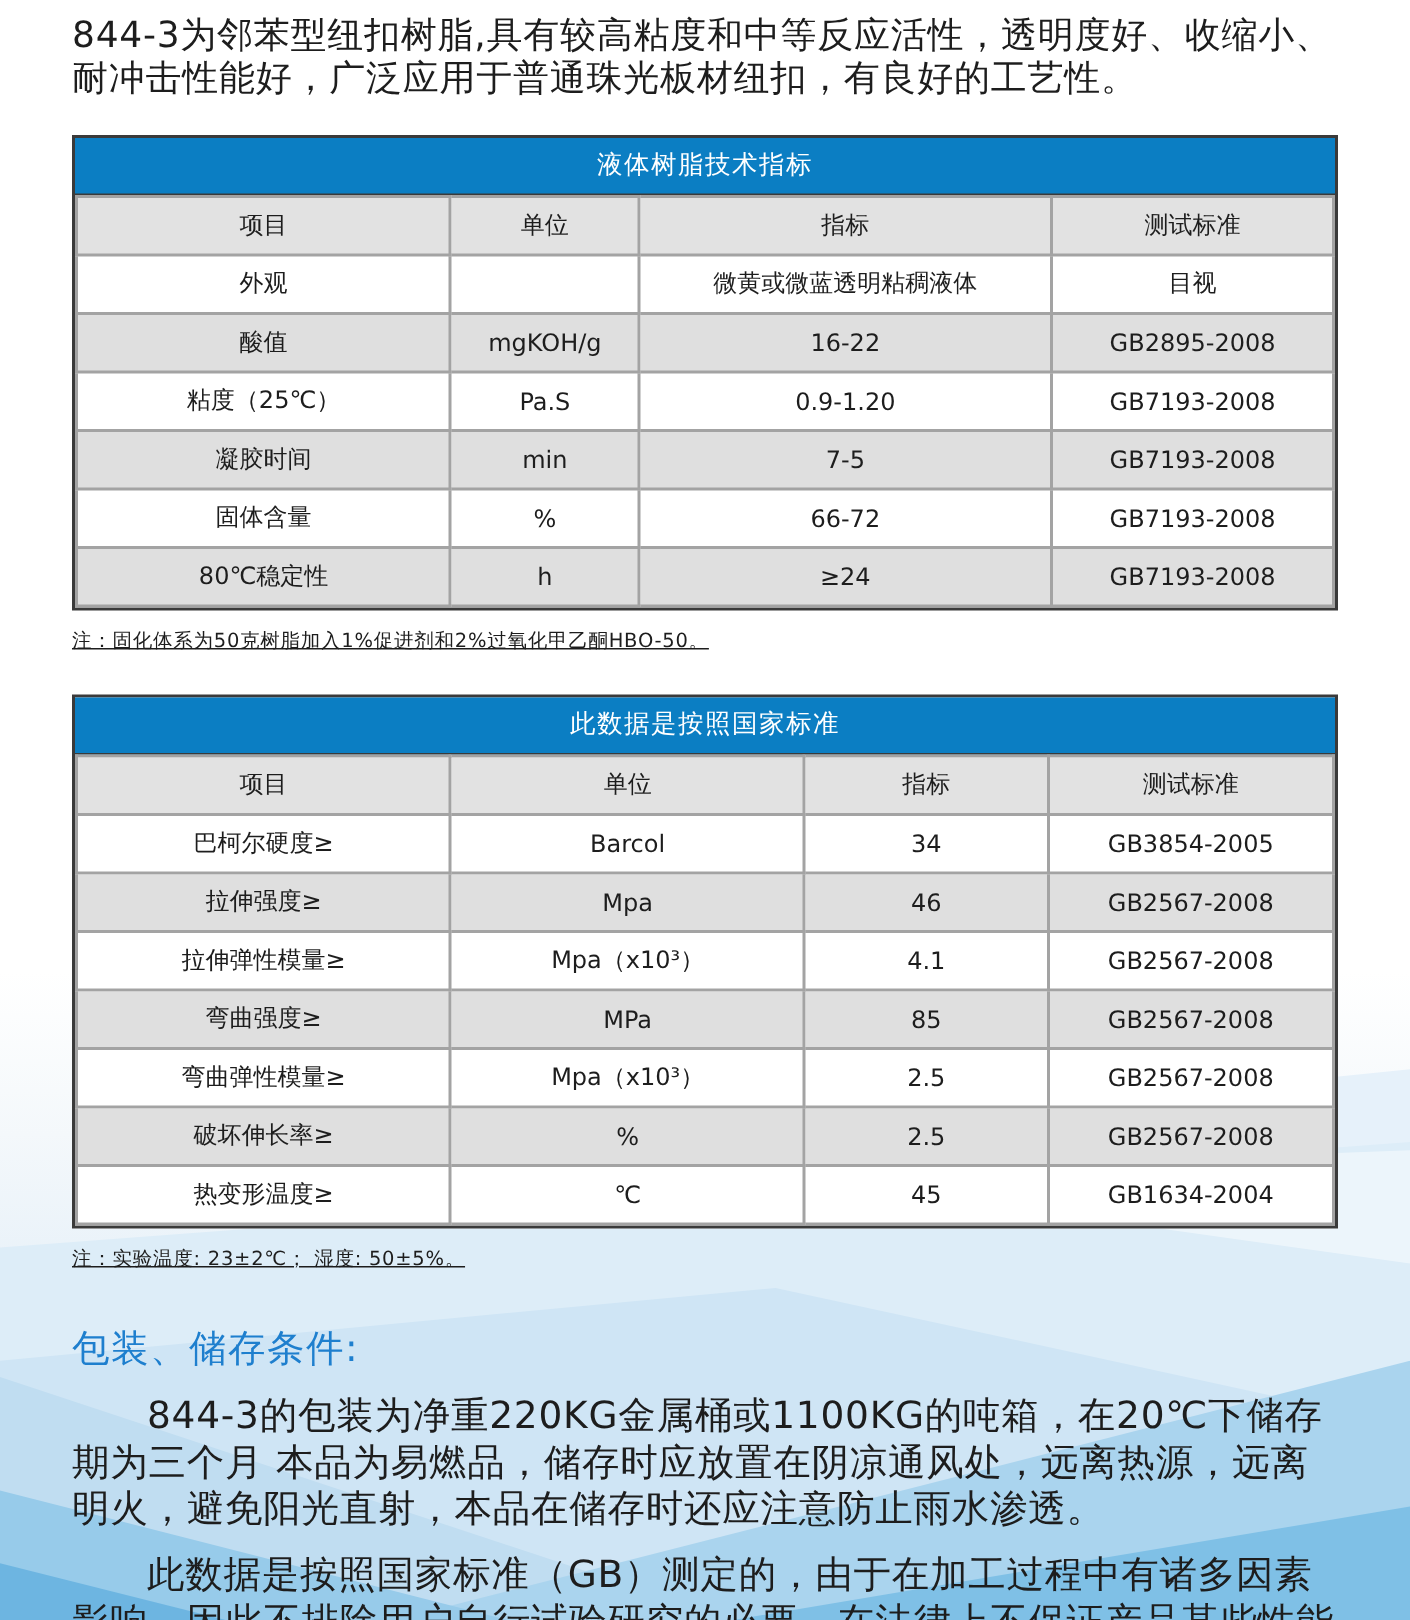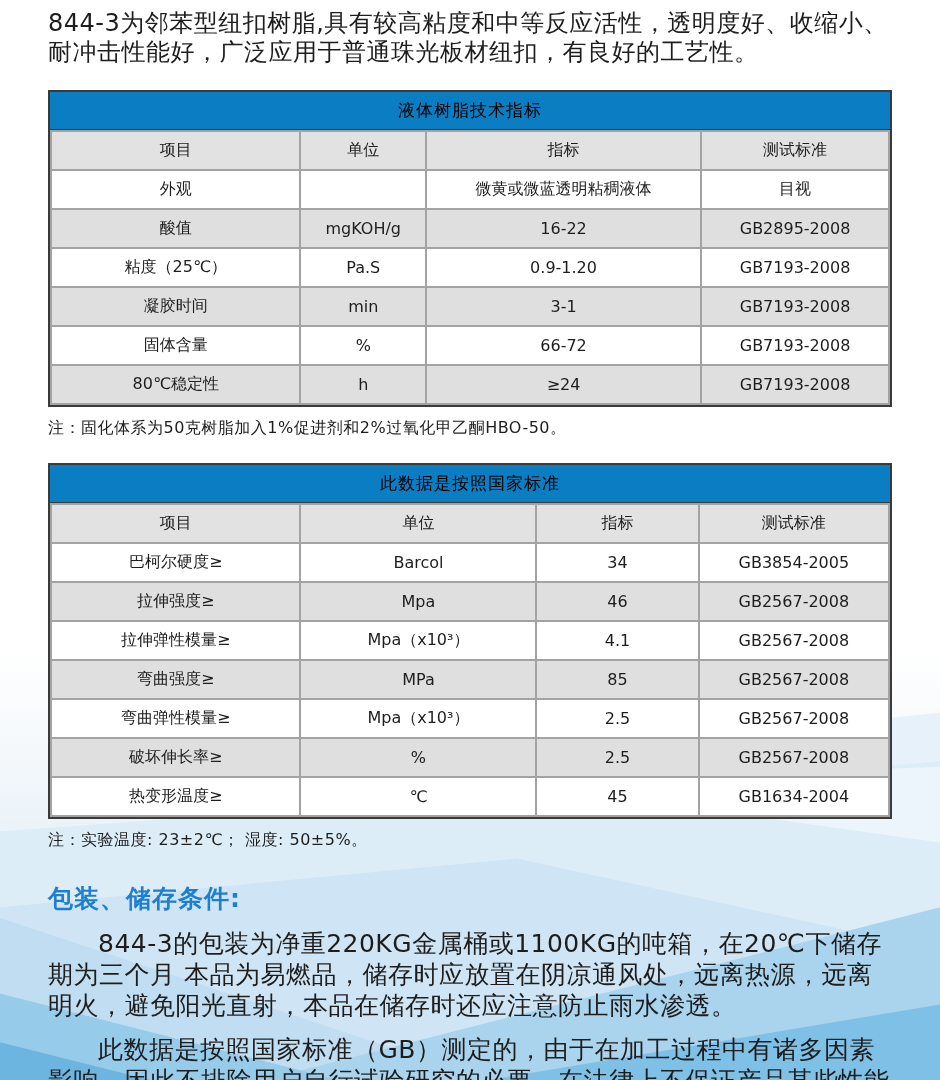--- a/index.html
+++ b/index.html
@@ -20,40 +20,40 @@
   .bg .s5{background:#aad4ee;clip-path:polygon(100% 84%,100% 100%,28% 100%);}
   .bg .s6{background:#97cbea;clip-path:polygon(0 92%,36% 100%,0 100%);}
   .bg .s7{background:#7fc0e6;clip-path:polygon(100% 93%,100% 100%,52% 100%);}
   .bg .s8{background:#6db5e1;clip-path:polygon(0 96.5%,16% 100%,0 100%);}
   .bg .s9{background:rgba(255,255,255,.45);clip-path:polygon(55% 72.5%,100% 71%,100% 78%);}
   
   .content{position:absolute;left:48px;width:844px;top:0;z-index:1;}
   .intro{margin:9px 0 0 0;font-size:24px;line-height:29px;letter-spacing:.5px;}
   .tbl-wrap{margin-top:23px;border:2px solid #3a3a3a;background:#ffffff;}
   .tbl-title{
-    background:var(--table-header-blue,#0b7ec3);color:#000000;
+    background:var(--table-header-blue,#0b7ec3);color:#ffffff;
     height:37px;line-height:37px;text-align:center;font-size:17px;
     border-bottom:1px solid #3a3a3a;letter-spacing:1px;
   }
   table{width:100%;border-collapse:collapse;table-layout:fixed;font-size:16px;}
   th,td{border:2px solid #a3a3a3;height:37px;text-align:center;vertical-align:middle;padding:0 4px;font-weight:400;overflow:hidden;white-space:nowrap;}
   thead th{background:var(--header-row-gray,#e2e2e2);}
   tbody tr:nth-child(even) td{background:var(--row-stripe-gray,#dfdfdf);}
   tbody tr:nth-child(odd) td{background:#ffffff;}
   .tbl-liquid th:nth-child(1){width:30%;}
   .tbl-liquid th:nth-child(2){width:14.5%;}
   .tbl-liquid th:nth-child(3){width:33.2%;}
   .tbl-liquid th:nth-child(4){width:22.3%;}
   .tbl-casting th:nth-child(1){width:30%;}
   .tbl-casting th:nth-child(2){width:28.3%;}
   .tbl-casting th:nth-child(3){width:19.1%;}
   .tbl-casting th:nth-child(4){width:22.6%;}
-  .note{margin:9px 0 0 0;font-size:16px;line-height:24px;letter-spacing:.5px;}
+  .note{margin:9px 0 0 0;font-size:13px;line-height:24px;letter-spacing:.5px;text-decoration:underline;}
   .pack-heading{
-    margin:30px 0 0 0;font-size:25px;font-weight:700;
+    margin:30px 0 0 0;font-size:25px;font-weight:400;
     color:var(--heading-blue,#1e7fce);letter-spacing:1px;
   }
   .body-para{margin:13px 0 0 0;font-size:25px;line-height:31px;text-indent:2em;letter-spacing:.5px;}
 </style>
 </head>
 <body style="--table-header-blue: #0b7ec3; --header-row-gray: #e2e2e2; --row-stripe-gray: #dfdfdf; --heading-blue: #1e7fce; --text-dark: #1d1d1d;">
 
 <div class="bg">
   <div class="layer base"></div>
   <div class="layer s1"></div>
@@ -98,21 +98,21 @@
             </tr>
             <tr>
               <td>粘度（25℃）</td>
               <td>Pa.S</td>
               <td>0.9-1.20</td>
               <td>GB7193-2008</td>
             </tr>
             <tr>
               <td>凝胶时间</td>
               <td>min</td>
-              <td>3-1</td>
+              <td>7-5</td>
               <td>GB7193-2008</td>
             </tr>
             <tr>
               <td>固体含量</td>
               <td>%</td>
               <td>66-72</td>
               <td>GB7193-2008</td>
             </tr>
             <tr>
               <td>80℃稳定性</td>

